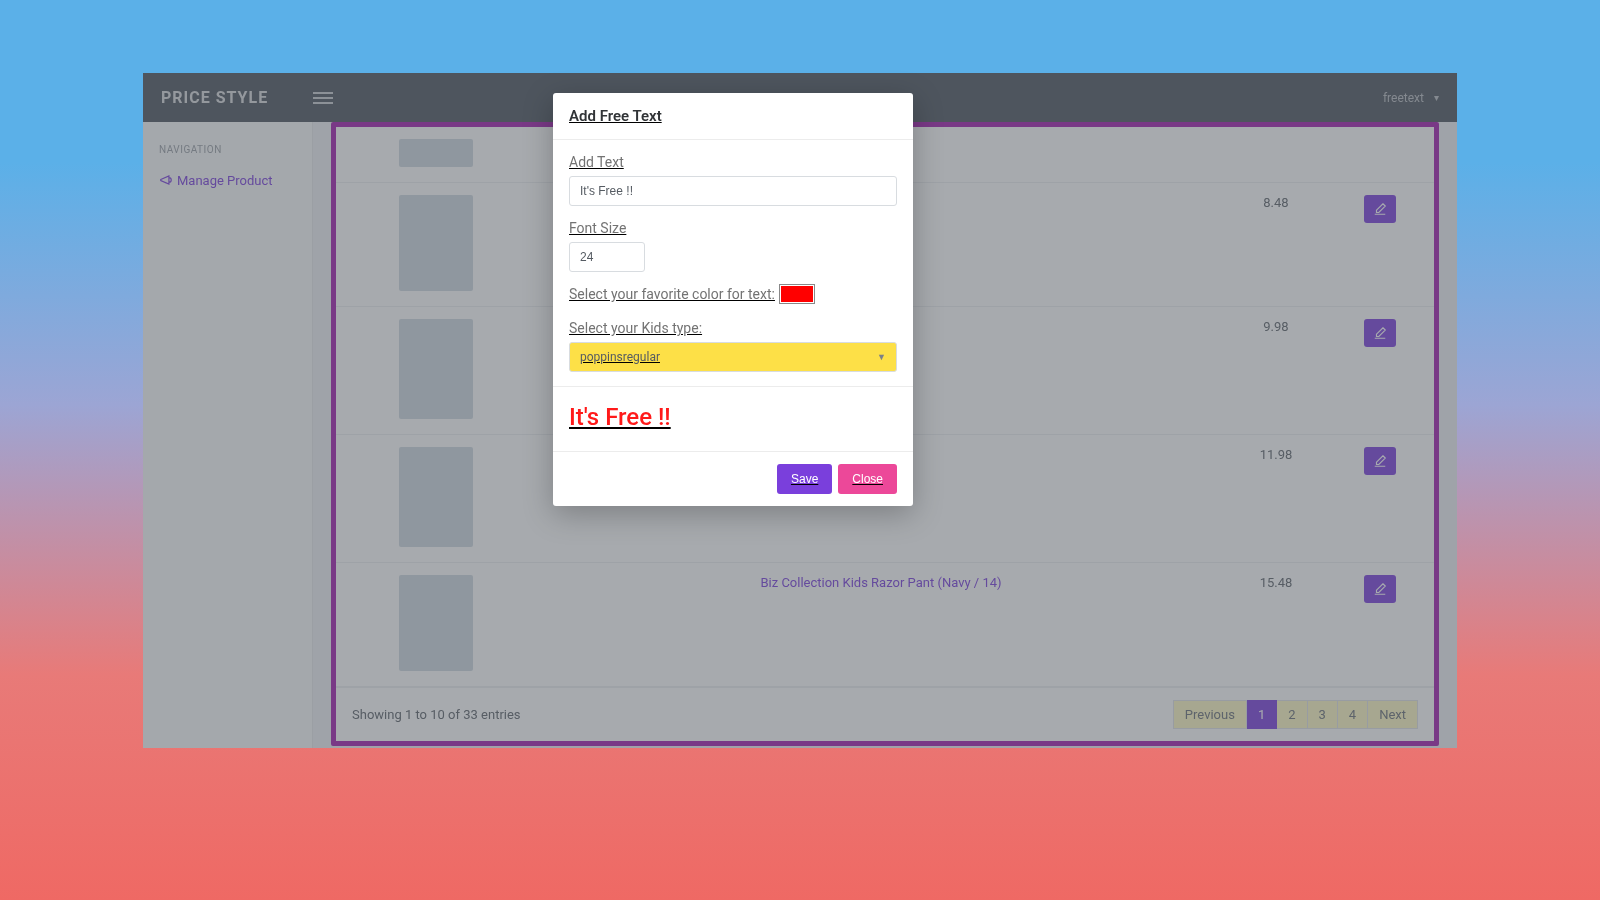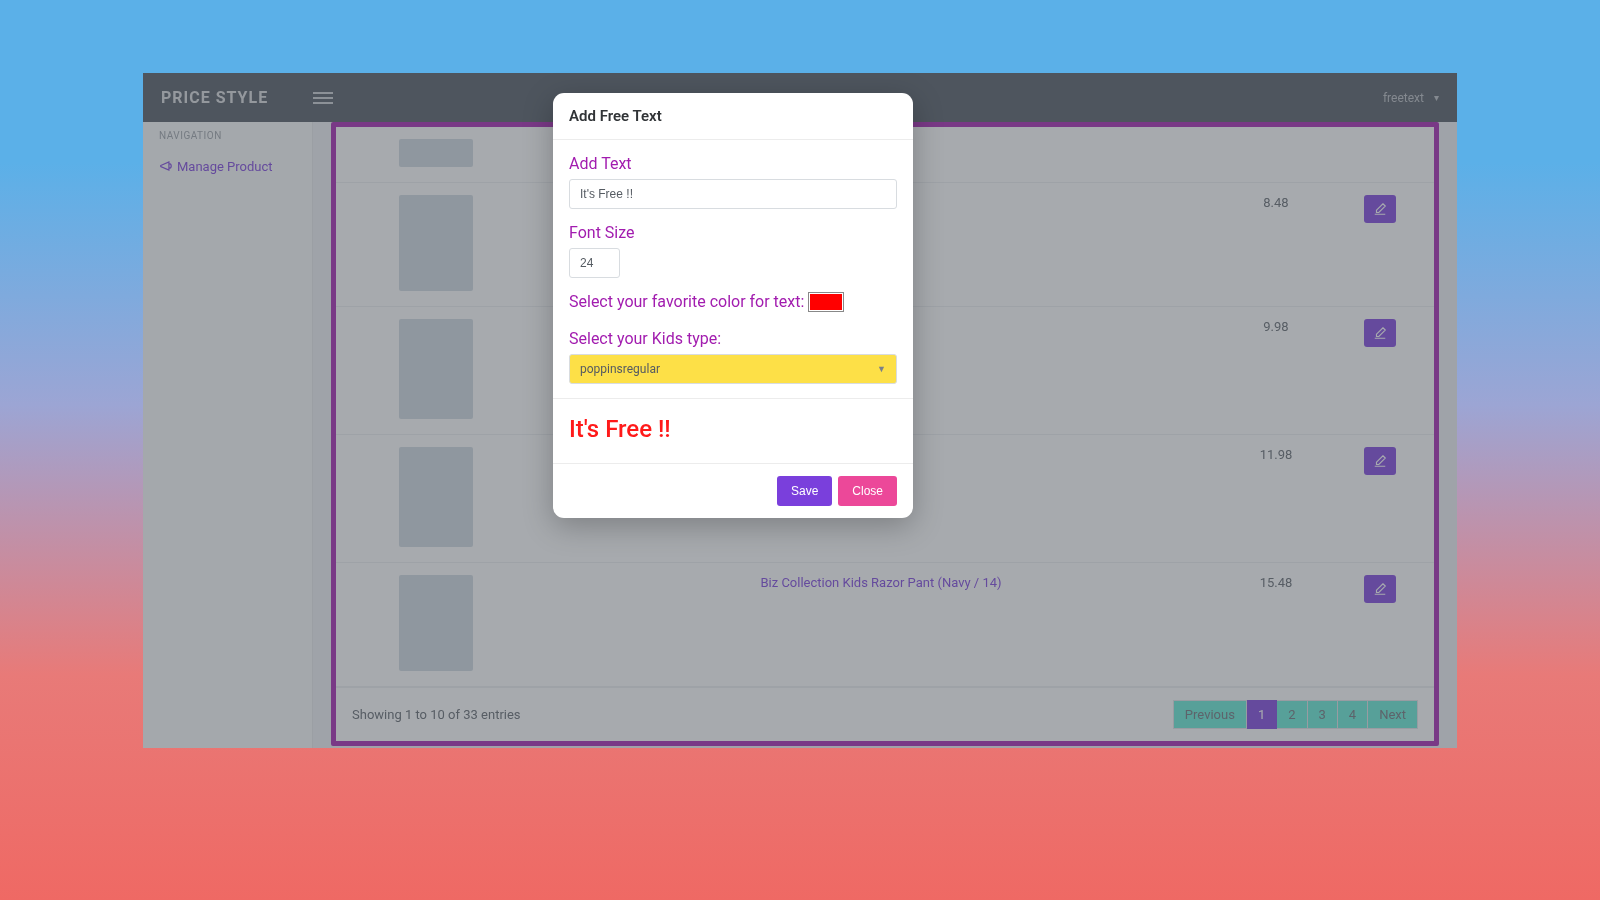--- a/index.html
+++ b/index.html
@@ -29,20 +29,21 @@
 }
 .hamburger { width: 20px; display: flex; flex-direction: column; gap: 3px; cursor: pointer; }
 .hamburger span { height: 2px; background: #c9ccd0; }
 .topbar-spacer { flex: 1; }
 .user-menu { display: flex; align-items: center; gap: 10px; font-size: 12px; color: #b9bdc2; cursor: pointer; }
 .chev { font-size: 10px; }
 
 .body-wrap { display: flex; height: calc(100% - 49px); }
 .sidebar {
   width: 170px; background: #f9fafb; border-right: 1px solid #e6e8eb;
+  padding-top: 14px;
 }
 .nav-hdr { font-size: 10px; color: #9aa0a6; letter-spacing: 0.5px; padding: 8px 16px; }
 .nav-item {
   display: flex; align-items: flex-start; gap: 4px;
   padding: 10px 16px; font-size: 13px; color: #666c73; cursor: pointer;
 }
 .nav-item.active { color: #7a3fdc; }
 .nav-icon { width: 14px; height: 14px; display: inline-flex; align-items: center; justify-content: center; }
 .nav-icon svg { width: 14px; height: 14px; }
 
@@ -70,48 +71,49 @@
   align-items: center; justify-content: center;
   background: #7a3fdc; border-radius: 3px; color: #fff; cursor: pointer;
 }
 .edit-btn svg { width: 14px; height: 14px; }
 .table-footer {
   display: flex; align-items: center; justify-content: space-between;
   padding: 12px 16px; font-size: 13px; color: #5e646b; border-top: 1px solid #eceef1;
 }
 .pager { display: flex; }
 .page-btn {
-  border: 1px solid #e0e2e6; background: #5eead4; color: #6b7178;
+  border: 1px solid #e0e2e6; background: #fef9c3; color: #6b7178;
   padding: 6px 11px; font-size: 13px; cursor: pointer;
 }
 .page-btn + .page-btn { border-left: none; }
 .page-btn.active { background: #7a3fdc; border-color: #7a3fdc; color: #fff; }
 
 .dimmer {
   position: absolute; inset: 0; background: rgba(80,86,94,0.5);
 }
 
 .modal {
   position: absolute;
   top: 93px; left: 553px;
   width: 360px;
-  background: #fff; border-radius: 11px;
+  background: #fff; border-radius: 3px;
   box-shadow: 0 8px 30px rgba(0,0,0,0.25);
   display: flex; flex-direction: column;
   z-index: 50;
+  text-decoration: underline;
 }
 .modal-hdr { padding: 14px 16px; border-bottom: 1px solid #ececec; font-size: 15px; font-weight: 600; color: #313437; }
 .modal-body { padding: 14px 16px 10px; }
-.form-label { font-size: 16px; color: #a21caf; margin-bottom: 6px; display: block; }
+.form-label { font-size: 14px; color: #737373; margin-bottom: 6px; display: block; }
 .form-input {
   width: 100%; height: 30px; border: 1px solid #d8dce0; border-radius: 3px;
   padding: 0 10px; font-size: 12px; color: #555b62; background: #fff;
 }
 .form-row { margin-bottom: 14px; }
-.fs-row .form-input { width: 51px; }
+.fs-row .form-input { width: 76px; }
 .color-row { display: flex; align-items: center; gap: 6px; margin-bottom: 18px; }
 .color-swatch {
   width: 32px; height: 16px; background: #ff0000;
   outline: 1px solid #888; outline-offset: 1px;
   display: inline-block;
 }
 .select {
   position: relative; width: 100%; height: 30px;
   border: 1px solid #d8dce0; border-radius: 3px; background: #fde047;
   display: flex; align-items: center; padding: 0 10px;

